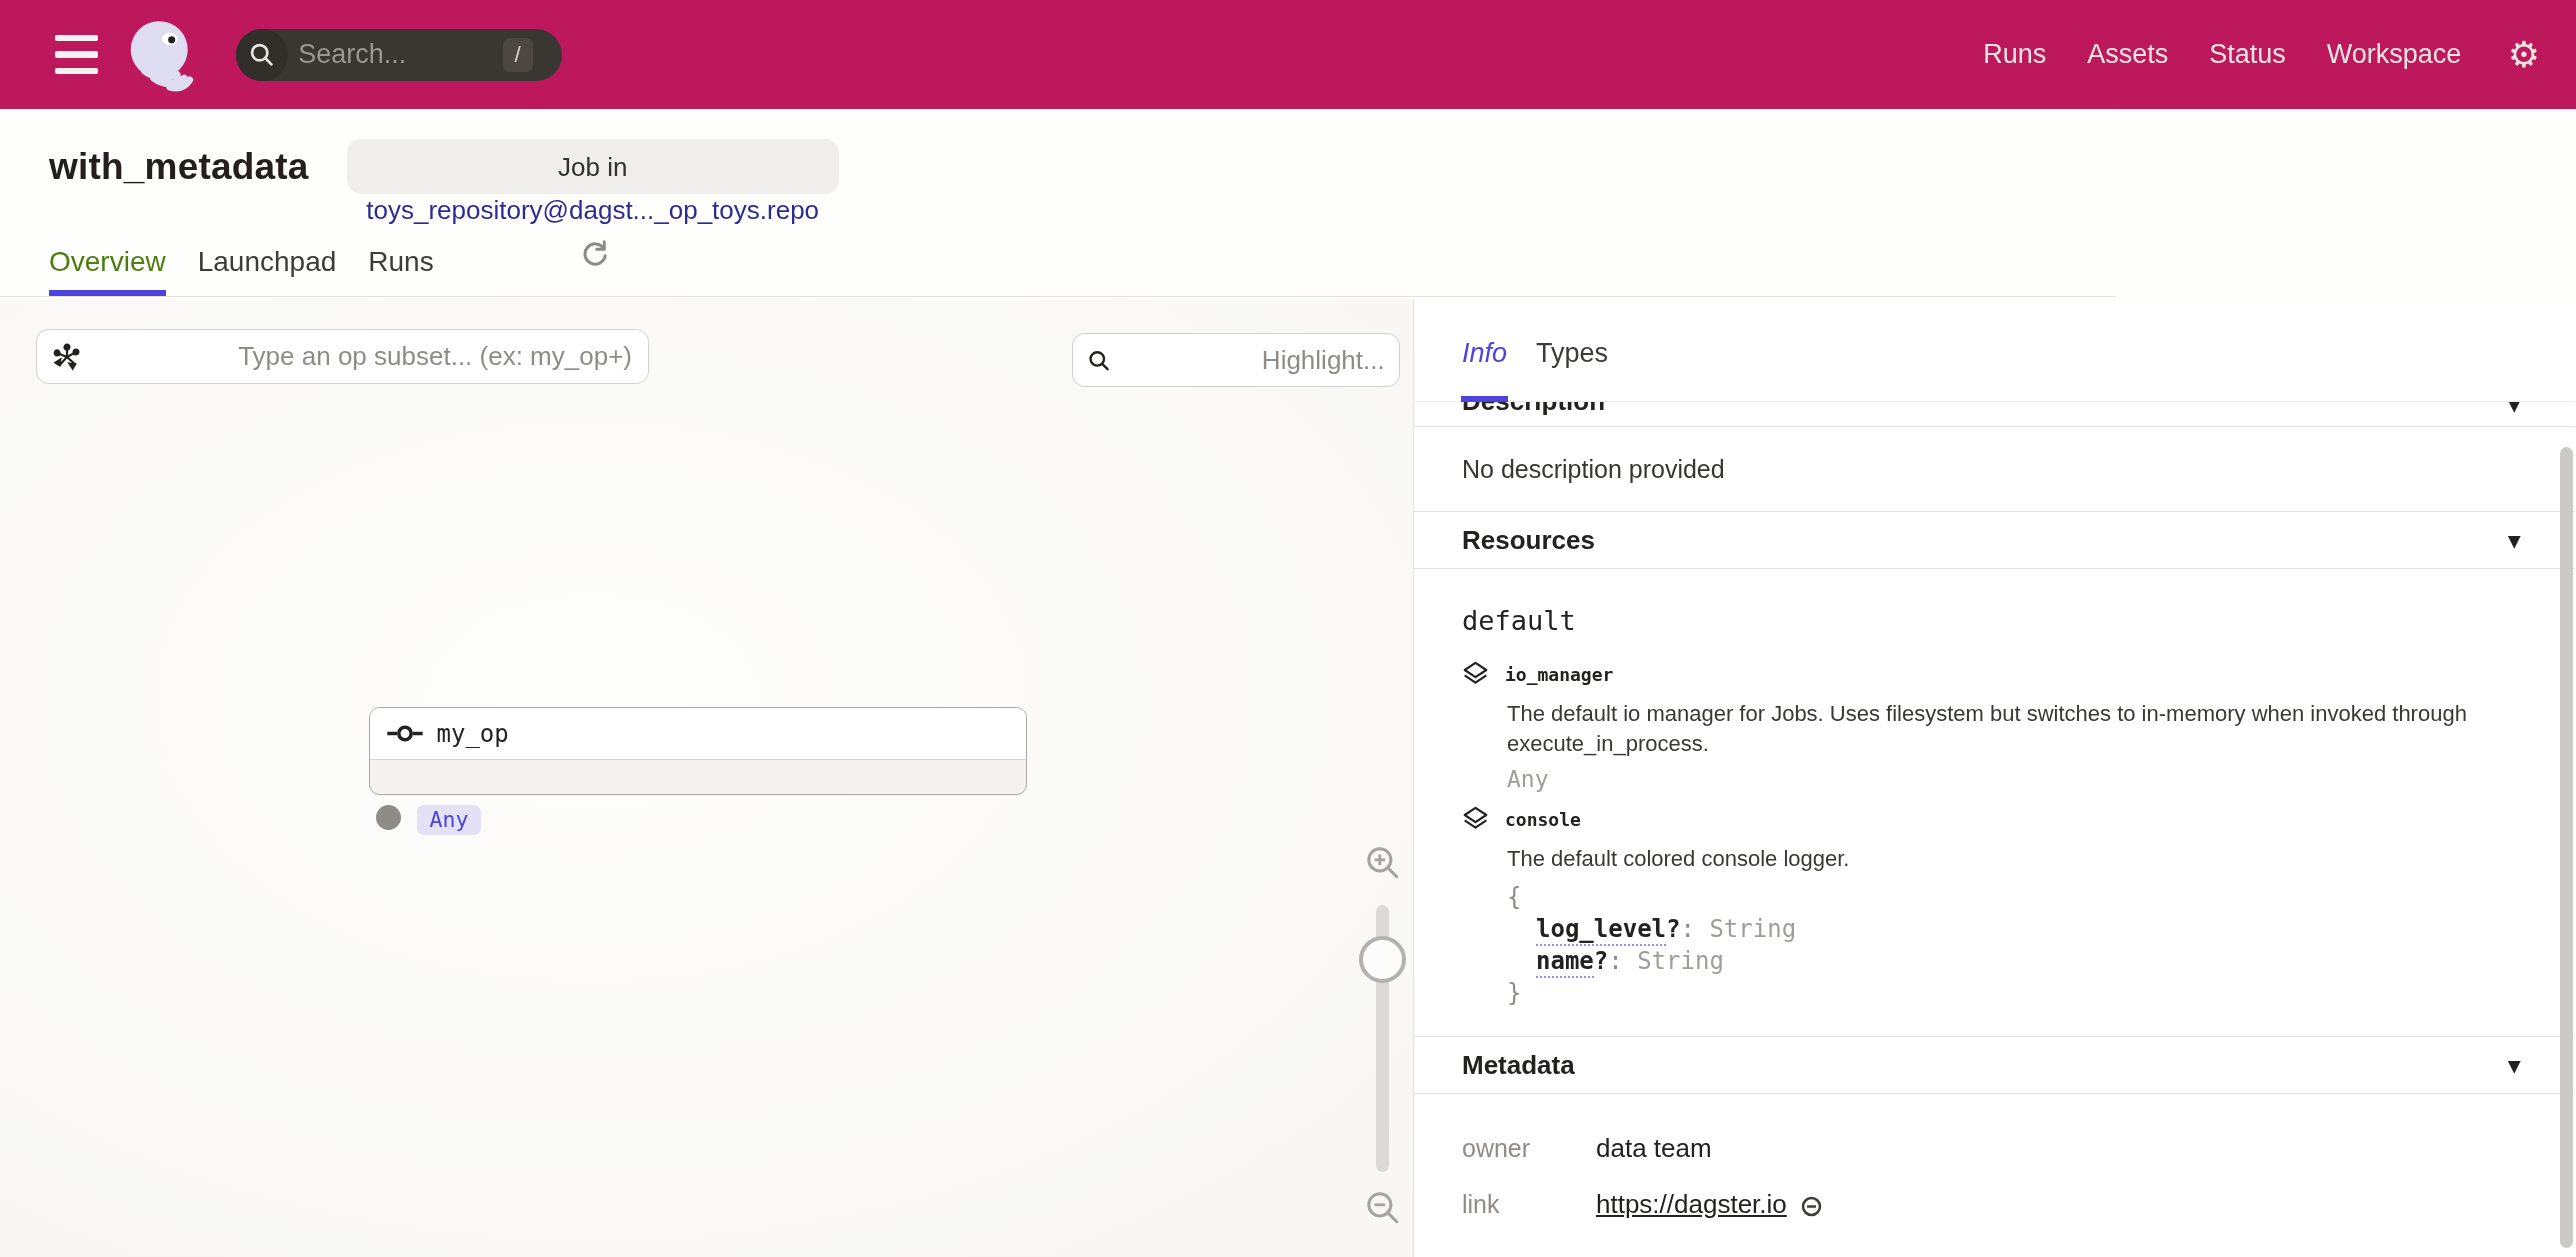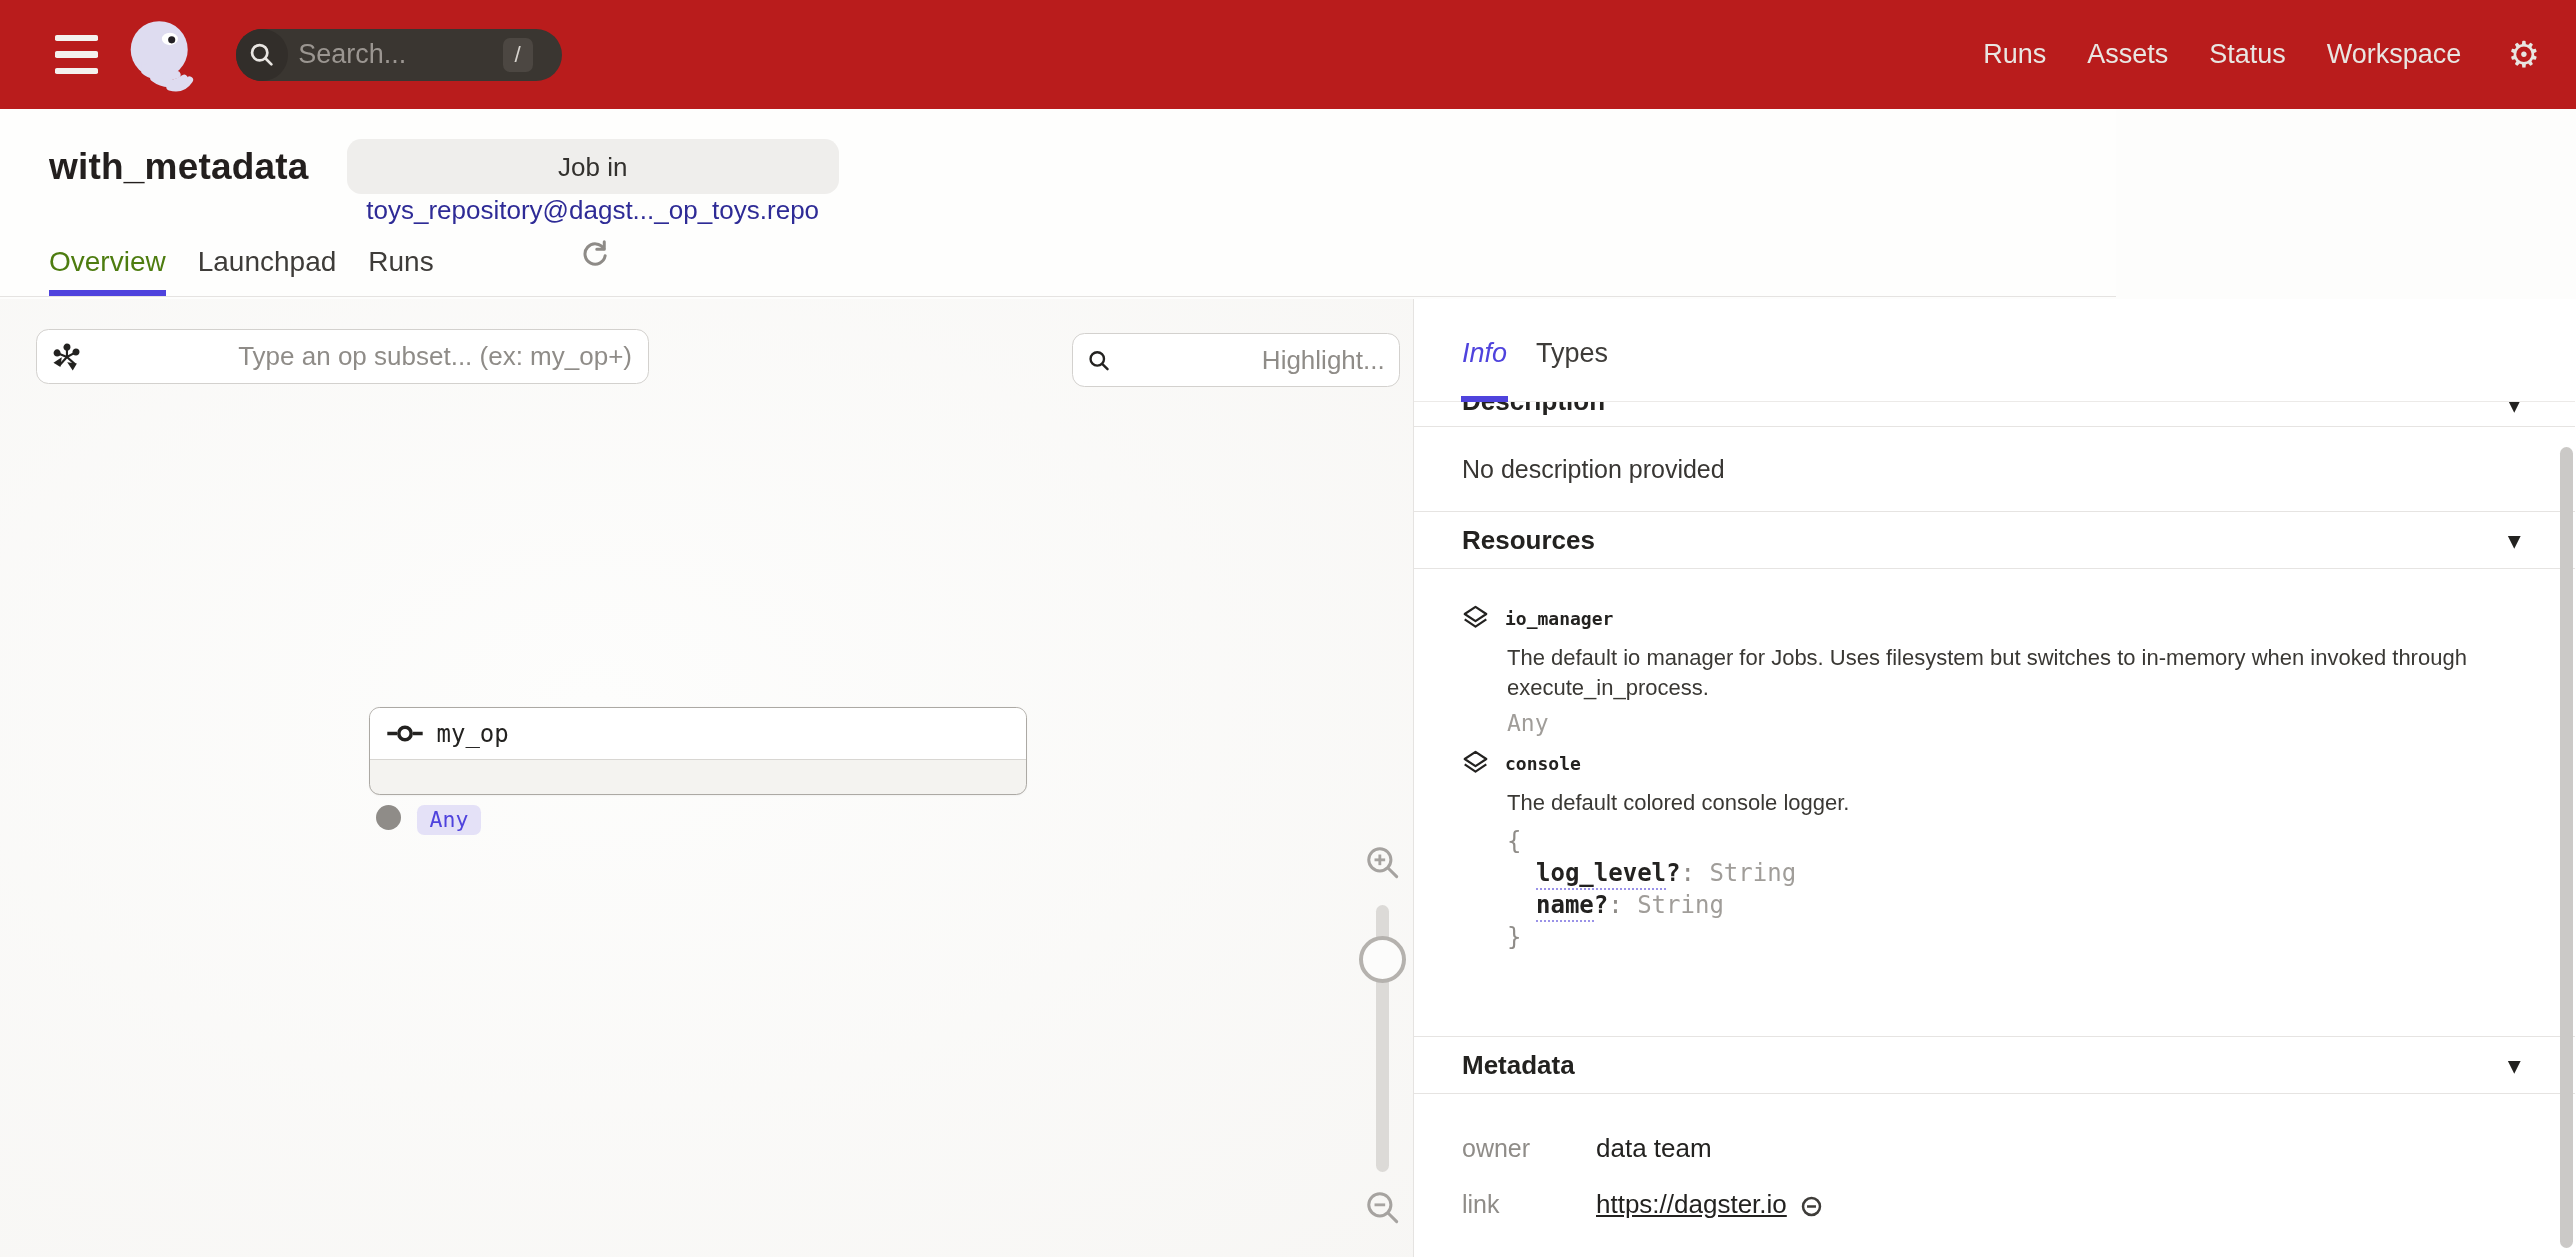--- a/index.html
+++ b/index.html
@@ -2,21 +2,21 @@
 <html style="font-size:14.3px"><head>
 <meta charset="utf-8">
 <style>
   * { margin:0; padding:0; box-sizing:border-box; }
   html,body { width:2576px; height:1258px; background:#fff; overflow:hidden;
               font-family:"Liberation Sans", sans-serif; }
   .app { position:relative; width:2576px; height:1258px; background:#FDFDFC; }
 
   
   .navbar { position:absolute; left:0; top:0; width:2576px; height:109px;
-            background:#b91c1c; display:flex; align-items:center; }
+            background:#be185d; display:flex; align-items:center; }
   .hamburger { width:43px; height:39px; margin-left:55px; display:flex; flex-direction:column;
                justify-content:space-between; cursor:pointer; }
   .hamburger span { display:block; width:43px; height:6.3px; background:#F4F1EE; border-radius:1.8px; }
   .logo { width:82px; height:82px; margin-left:21.5px; }
   .searchpill { position:relative; margin-left:34px; width:326px; height:52px; background:#3A3631;
                 border-radius:26px; display:flex; align-items:center; }
   .search-iconwrap { width:52px; height:52px; border-radius:50%; background:#322E2A;
                      display:flex; align-items:center; justify-content:center; }
   .searchpill input { background:transparent; border:none; outline:none; color:#E9E6E2;
                       font-size:27px; width:170px; margin-left:10.7px; font-family:"Liberation Sans",sans-serif; }
@@ -262,20 +262,21 @@
         <span class="clip-label">Description</span>
         <span class="caret">▾</span>
       </div>
       <div class="desc-body">No description provided</div>
 
       <div class="sec-head">
         <span>Resources</span>
         <span class="caret">▾</span>
       </div>
       <div class="res-content">
+        <div class="res-group">default</div>
 
         <div class="res-item">
           <div class="res-item-head">
             <svg width="27" height="27" viewBox="0 0 30 30">
               <path d="M15 2 L27 10 L15 18 L3 10 Z" fill="none" stroke="#232220" stroke-width="2.4" stroke-linejoin="round"></path>
               <path d="M3 16 L15 24 L27 16" fill="none" stroke="#232220" stroke-width="2.4" stroke-linejoin="round"></path>
             </svg>
             <span class="res-item-name">io_manager</span>
           </div>
           <div class="res-body">

